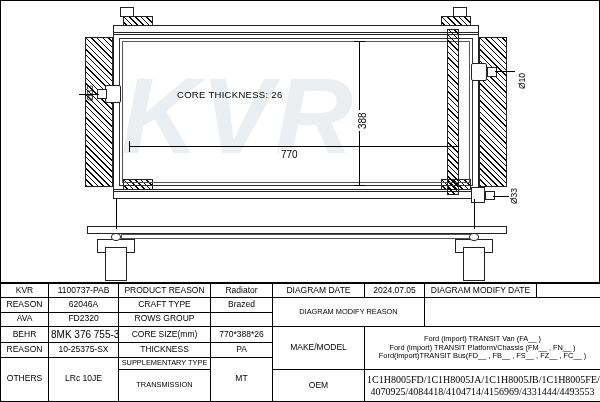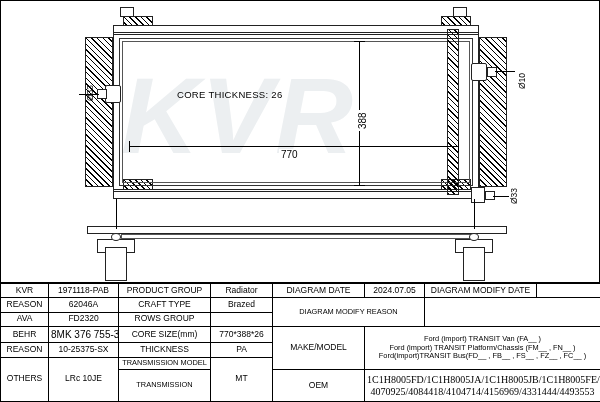--- a/index.html
+++ b/index.html
@@ -186,22 +186,22 @@
         <col style="width:62px">
       <col style="width:92px">
         <col style="width:60px">
       <col style="width:112px">
         <col style="width:64px">
     </colgroup>
 
     <tbody>
         <tr>
       <td>KVR</td>
-      <td>1971118-PAB</td>
-      <td>PRODUCT GROUP</td>
+      <td>1100737-PAB</td>
+      <td>PRODUCT REASON</td>
       <td>Radiator</td>
       <td>DIAGRAM DATE</td>
       <td>2024.07.05</td>
       <td>DIAGRAM MODIFY DATE</td>
       <td></td>
     </tr>
 
     <tr>
       <td>REASON</td>
       <td>62046A</td>
@@ -234,21 +234,21 @@
     <tr>
       <td>REASON</td>
       <td>10-25375-SX</td>
       <td>THICKNESS</td>
       <td>PA</td>
     </tr>
 
     <tr>
       <td rowspan="2">OTHERS</td>
       <td rowspan="2">LRc 10JE</td>
-      <td class="small">TRANSMISSION MODEL</td>
+      <td class="small">SUPPLEMENTARY TYPE</td>
       <td rowspan="2">MT</td>
     </tr>
 
     <tr>
       <td class="small">TRANSMISSION</td>
       <td>OEM</td>
       <td class="oem" colspan="3">
         <div>1C1H8005FD/1C1H8005JA/1C1H8005JB/1C1H8005FE/</div>
         <div>4070925/4084418/4104714/4156969/4331444/4493553</div>
       </td>

